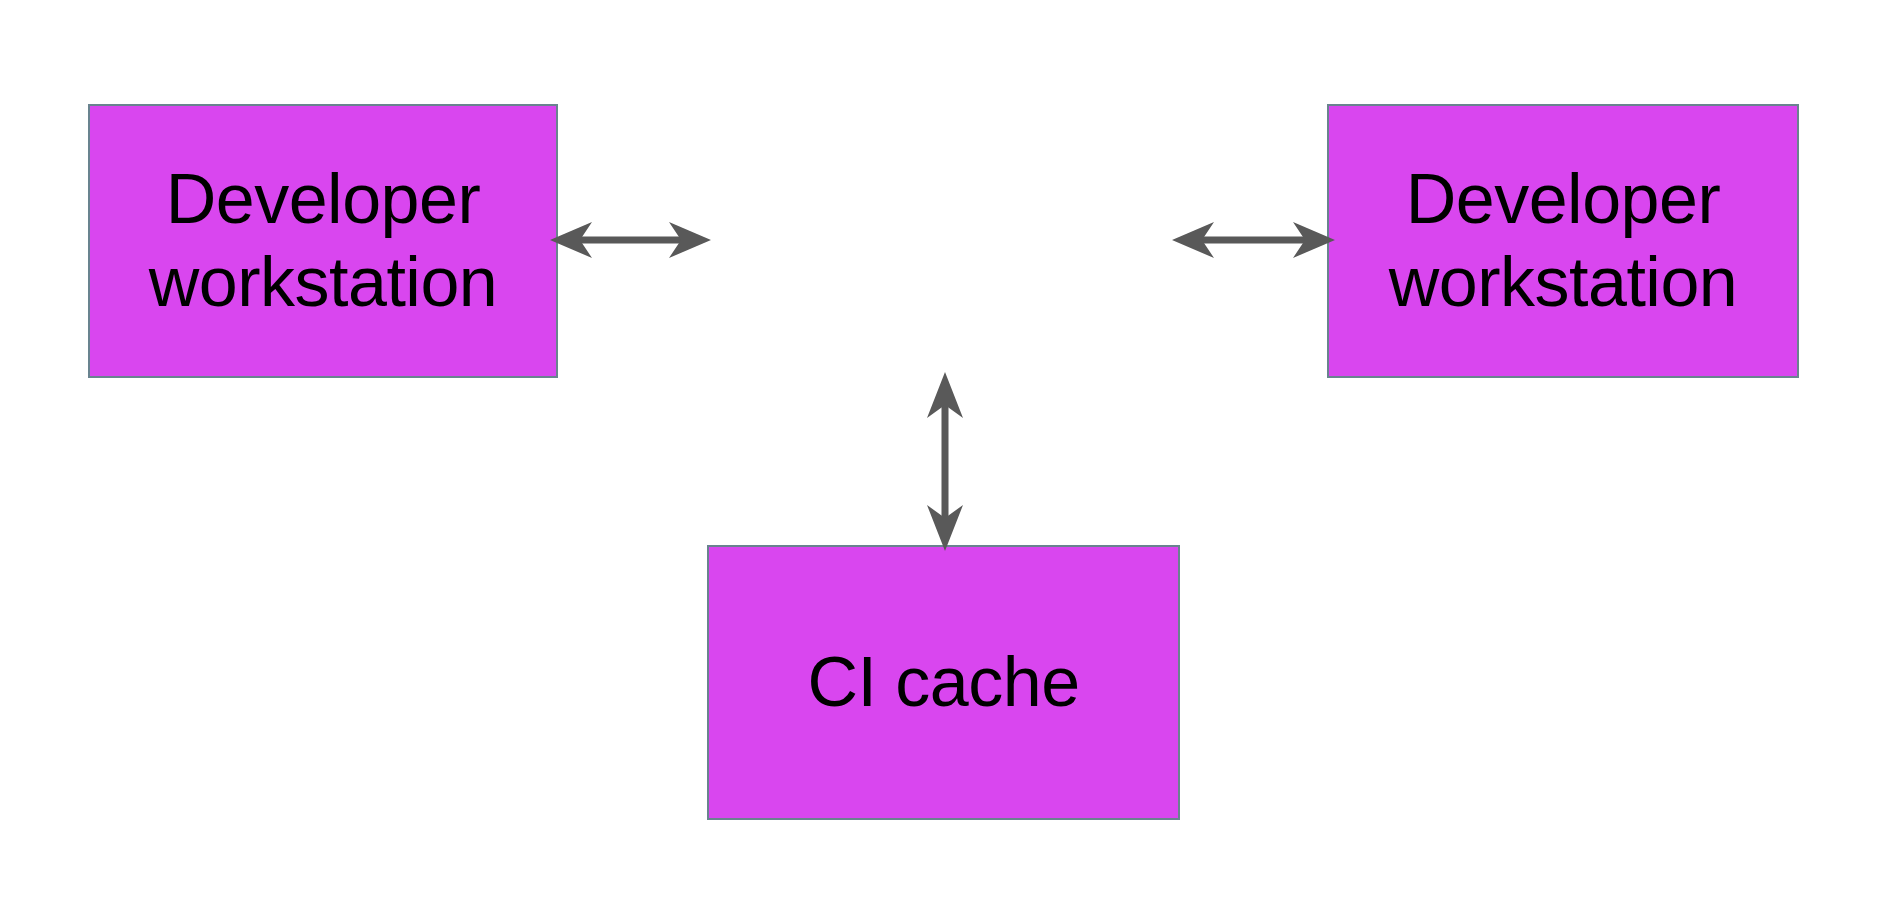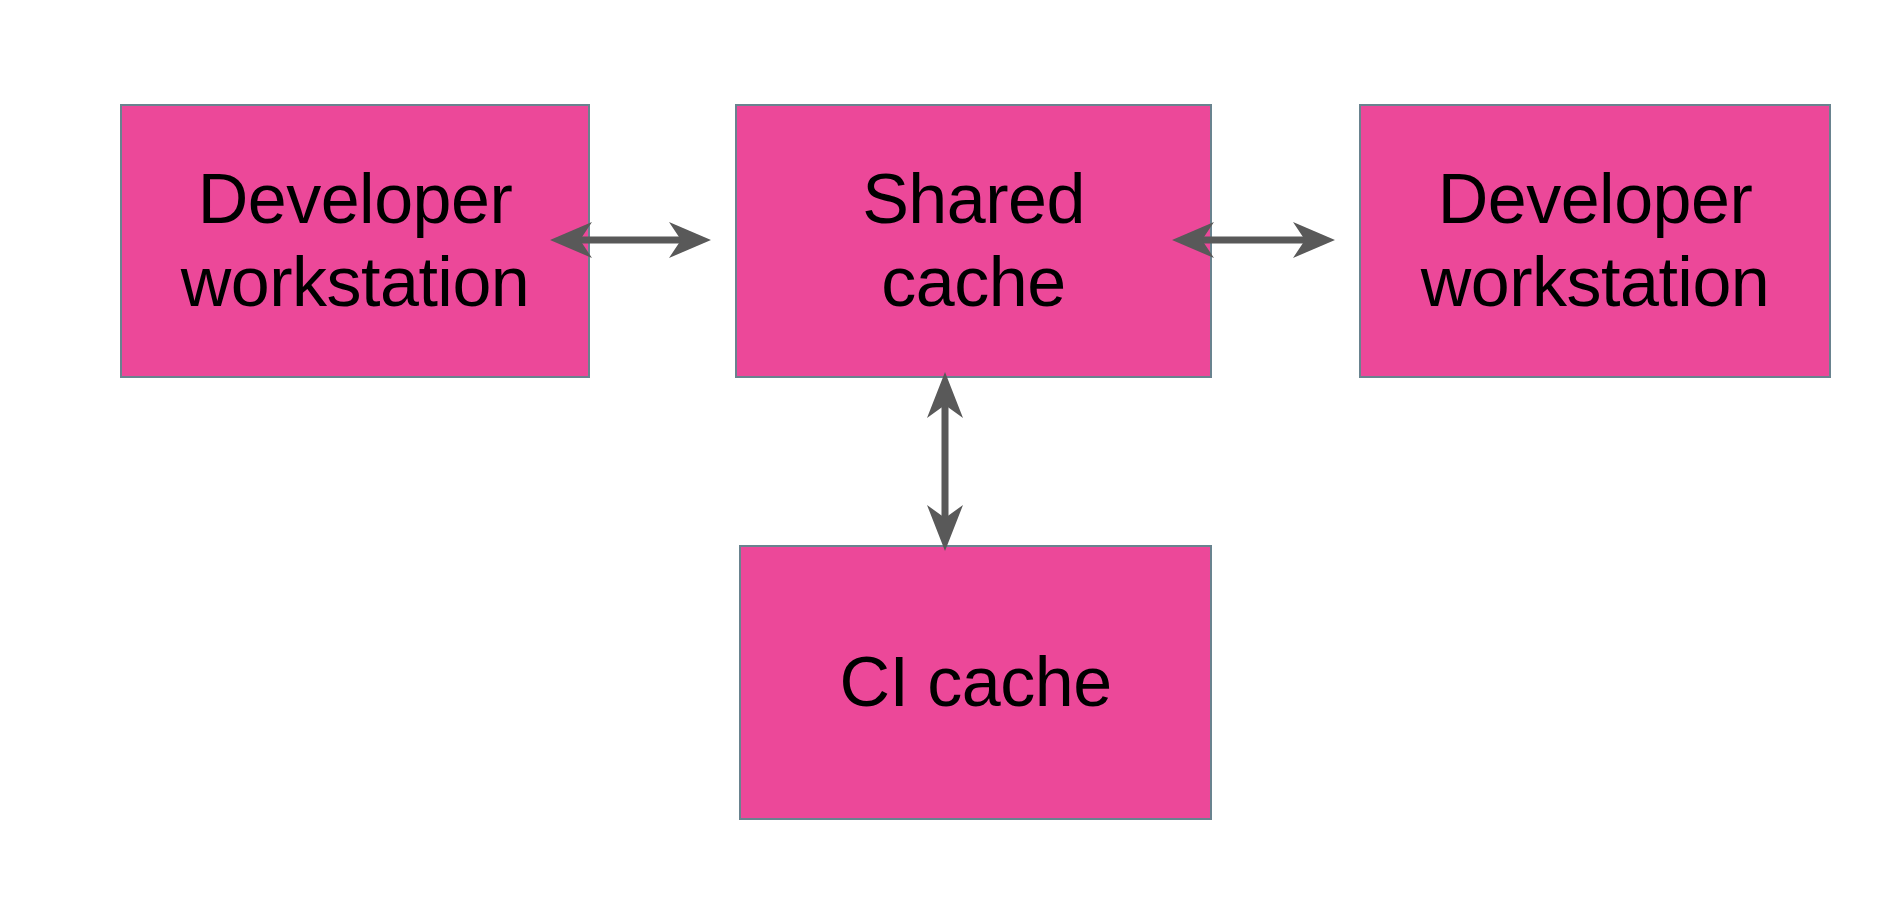--- a/index.html
+++ b/index.html
@@ -15,34 +15,33 @@
   }
   #canvas {
     position: relative;
     width: 1900px;
     height: 922px;
     background: #ffffff;
   }
   .node {
     position: absolute;
     box-sizing: border-box;
-    background: #ec4899;
+    background: #d946ef;
     border: 2px solid #69838f;
     display: flex;
     align-items: center;
     justify-content: center;
     text-align: center;
     color: #000000;
     font-family: "Liberation Sans", sans-serif;
     font-size: 70px;
     font-weight: 400;
     line-height: 1.18;
     letter-spacing: -0.5px;
     white-space: pre-line;
-    margin-left: 32px;
   }
   #node-dev-left  { left: 88px;   top: 104px; width: 470px; height: 274px; }
   #node-cache     { left: 703px;  top: 104px; width: 477px; height: 274px; }
   #node-dev-right { left: 1327px; top: 104px; width: 472px; height: 274px; }
   #node-ci        { left: 707px;  top: 545px; width: 473px; height: 275px; }
 
   .connector {
     position: absolute;
     pointer-events: none;
   }
@@ -56,24 +55,20 @@
 </head>
 <body>
 
 <div id="canvas">
 
   <div class="node" id="node-dev-left">
     <span>Developer
 workstation</span>
   </div>
 
-  <div class="node" id="node-cache">
-    <span>Shared
-cache</span>
-  </div>
 
   <div class="node" id="node-dev-right">
     <span>Developer
 workstation</span>
   </div>
 
   <div class="node" id="node-ci">
     <span>CI cache</span>
   </div>
 

